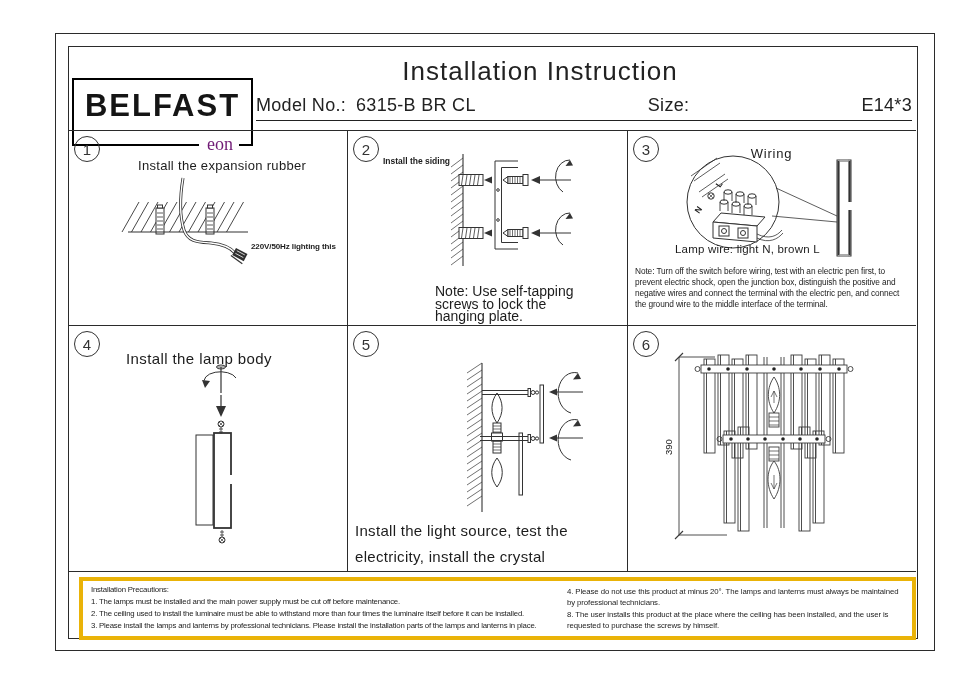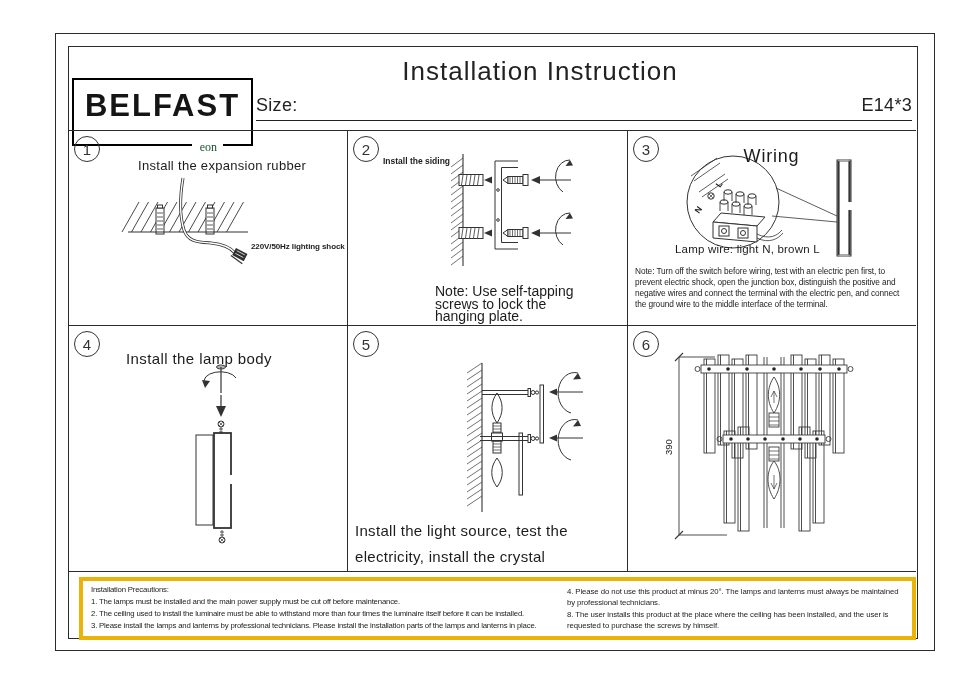--- a/index.html
+++ b/index.html
@@ -6,22 +6,22 @@
   body { font-family:"Liberation Sans", sans-serif; color:#1c1c1c; }
   .page { position:relative; width:979px; height:685px; background:#fff; overflow:hidden; }
   .abs { position:absolute; }
 
   .outer-border { left:55px; top:33px; width:878px; height:616px; border:1.5px solid #2b2b2b; }
   .inner-frame  { left:68px; top:46px; width:848px; height:591px; border:1px solid #2b2b2b; }
 
   
   .logo-box { left:72px; top:54px; width:177px; height:64px; border:2px solid #000000;margin-top:24px; }
   .logo-main { width:100%; text-align:center; margin-top:8px; font-size:31px; font-weight:bold; letter-spacing:2px; color:#151515; }
-  .logo-eon { position:absolute; right:28px; bottom:-11px; background:#fff; padding:0 6px 0 8px;
-              font-family:"Liberation Serif", serif; font-size:12px; color:#14532d; }
+  .logo-eon { position:absolute; right:12px; bottom:-11px; background:#fff; padding:0 6px 0 8px;
+              font-family:"Liberation Serif", serif; font-size:18px; color:#701a75; }
   .sheet-title { left:330px; top:56px; width:420px; text-align:center; font-size:26px; letter-spacing:1px; color:#222; }
   .model-row { left:256px; top:95px; width:656px; display:flex; justify-content:space-between; align-items:baseline;
                border-bottom:1.5px solid #222; padding-bottom:4px; font-size:18px; letter-spacing:0.3px; color:#222; }
   .model-row .grp { display:flex; gap:10px; }
   .model-row .grp.tight { gap:3px; }
 
   
   .gl { background:#2b2b2b; }
   .gl-h { left:68px; width:848px; height:1.2px; }
   .gl-v { top:130px; width:1.2px; height:441px; }
@@ -34,21 +34,21 @@
   .p5 { left:347px; top:325px; width:280px; height:246px; }
   .p6 { left:627px; top:325px; width:289px; height:246px; }
   .panel svg { position:absolute; left:0; top:0; }
 
   .num-circle { left:6px; top:6px; width:24px; height:24px; border:1.2px solid #333; border-radius:50%;
                 display:flex; align-items:center; justify-content:center; font-size:15px; color:#333; }
 
   .cap { color:#1c1c1c; white-space:nowrap; }
   .cap1 { left:70px; top:28px; font-size:13px; letter-spacing:0.3px; }
   .cap2 { left:36px; top:26px; font-size:8.5px; font-weight:600; }
-  .cap3 { left:0; top:16px; width:289px; text-align:center; font-size:18px; letter-spacing:0.8px; }
+  .cap3 { left:0; top:16px; width:289px; text-align:center; font-size:13px; letter-spacing:0.8px; }
   .cap4 { left:58px; top:25px; font-size:15px; letter-spacing:0.4px; }
   .cap5 { left:8px; top:193px; width:268px; font-size:15px; line-height:26px; letter-spacing:0.3px; white-space:normal; }
 
   .wire-label { left:183px; top:112px; font-size:8px; font-weight:700; letter-spacing:-0.1px; white-space:nowrap; }
   .note2 { left:88px; top:155px; width:155px; font-size:14px; line-height:12.5px; }
   .lampwire-label { left:48px; top:113px; font-size:11.5px; letter-spacing:0.2px; white-space:nowrap; }
   .note3 { left:8px; top:136px; width:275px; font-size:8.3px; line-height:11px; letter-spacing:-0.1px; }
 
   
   .prec-box { left:79px; top:577px; width:829px; height:55px; border:4px solid #eab308; font-size:7.8px; letter-spacing:-0.2px; }
@@ -62,20 +62,24 @@
 <div class="page">
   <div class="abs outer-border"></div>
   <div class="abs inner-frame"></div>
 
   <div class="abs logo-box">
     <div class="logo-main">BELFAST</div>
     <div class="logo-eon">eon</div>
   </div>
   <div class="abs sheet-title">Installation Instruction</div>
   <div class="abs model-row">
+    <span class="grp">
+      <span>Model No.:</span>
+      <span>6315-B BR CL</span>
+    </span>
     <span class="grp tight">
       <span>Size:</span>
     </span>
     <span>E14*3</span>
   </div>
 
   <div class="abs gl gl-h" style="top:130px"></div>
   <div class="abs gl gl-h" style="top:325px"></div>
   <div class="abs gl gl-h" style="top:571px"></div>
   <div class="abs gl gl-v" style="left:347px"></div>
@@ -102,21 +106,21 @@
         <path d="M115 48 C112 66 111 84 116 100 C120 112 130 112 143 113 C153 114 162 117 167 123" stroke="#fff" stroke-width="1.4"></path>
       </g>
       <g transform="translate(167,122) rotate(28)">
         <rect x="-1" y="-4" width="13" height="8" fill="#2f2f2f" stroke="none"></rect>
         <path d="M1 -2 H10 M1 1 H10" stroke="#fff" stroke-width="0.7"></path>
         <path d="M-2 5 L12 7" stroke-width="1.2"></path>
       </g>
     </svg>
     <div class="abs num-circle">1</div>
     <div class="abs cap cap1">Install the expansion rubber</div>
-    <div class="abs wire-label">220V/50Hz lighting shock</div>
+    <div class="abs wire-label">220V/50Hz lighting this</div>
   </div>
 
   <div class="abs panel p2">
     <svg width="280" height="195" viewBox="0 0 280 195" fill="none" stroke="#333" stroke-width="1">
       <g>
         <path d="M116 24 V136" stroke-width="1.1"></path>
         <path d="M104 37 L116 28 M104 44 L116 35 M104 51 L116 42 M104 58 L116 49 M104 65 L116 56 M104 72 L116 63 M104 79 L116 70 M104 86 L116 77 M104 93 L116 84 M104 100 L116 91 M104 107 L116 98 M104 114 L116 105 M104 121 L116 112 M104 128 L116 119 M104 135 L116 126" stroke-width="0.7"></path>
       </g>
       <g>
         <path d="M171 31 H148 V119 H171 M171 37.5 H154.5 V112.5 H171"></path>

